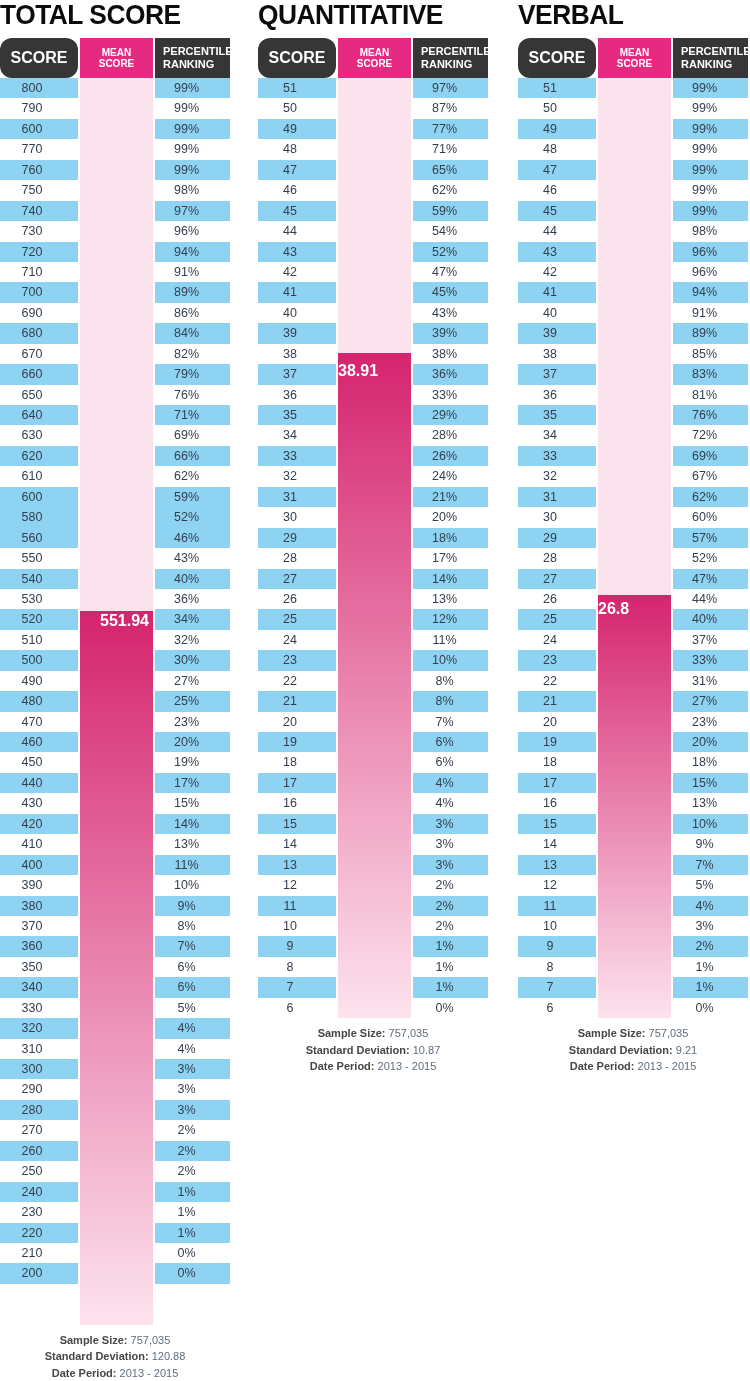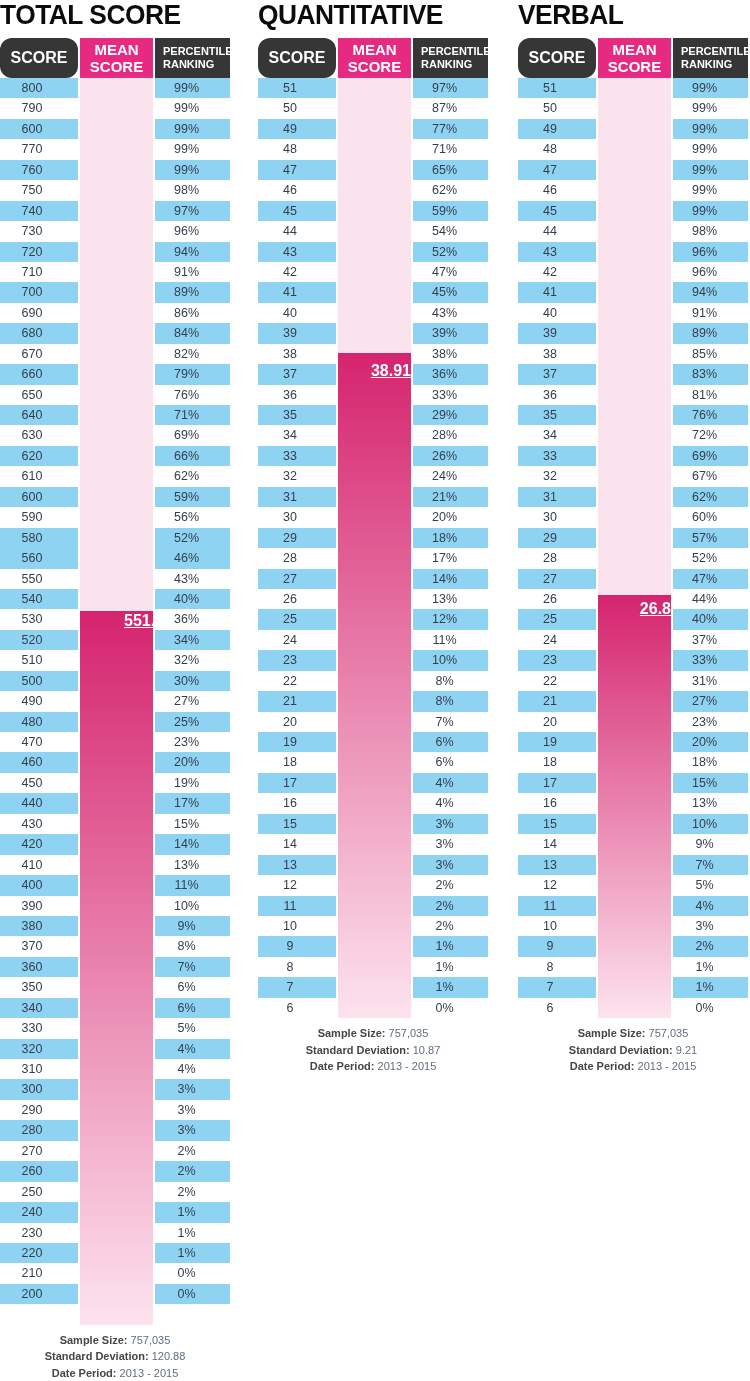--- a/index.html
+++ b/index.html
@@ -15,39 +15,38 @@
     height:38px;font-size:28px;font-weight:bold;color:var(--title_text,#0c0c0c);
     line-height:30px;letter-spacing:-0.5px;white-space:nowrap;
     transform:scaleX(0.94);transform-origin:left top;
   }
   .header{display:flex;height:40px;}
   .gap{width:2px;flex:0 0 2px;}
   .hc{display:flex;align-items:center;justify-content:center;text-align:center;
       color:var(--header_text,#fff);font-weight:bold;box-sizing:border-box;}
   .hc-score{width:78px;flex:0 0 78px;background:var(--header_dark,#363636);font-size:16px;border-radius:12px;}
   .hc-mean{width:73px;flex:0 0 73px;background:var(--accent_pink,#e62a82);
-           font-size:15px;line-height:1.15;padding:0 16px;}
+           font-size:10px;line-height:1.15;padding:0 16px;}
   .hc-pct{width:75px;flex:0 0 75px;background:var(--header_dark,#363636);
           justify-content:flex-start;text-align:left;font-size:11px;line-height:1.2;
           padding-left:8px;padding-right:2px;}
   .body{position:relative;}
   .mean-col{position:absolute;left:80px;width:73px;top:0;bottom:0;z-index:0;}
   .rows{position:relative;z-index:1;}
   .row{display:flex;height:20.44px;line-height:20.44px;font-size:12.5px;
        color:var(--row_text,#333f4d);}
   .c-score{width:78px;flex:0 0 78px;text-align:center;padding-right:14px;box-sizing:border-box;}
   .c-mean{width:73px;flex:0 0 73px;}
   .c-pct{width:75px;flex:0 0 75px;text-align:center;padding-right:12px;box-sizing:border-box;}
   .row.blue .c-score,.row.blue .c-pct{background:var(--row_blue,#8fd3f3);}
   .row.white .c-score,.row.white .c-pct{background:var(--row_white,#fff);}
   .mean-label{
-    position:absolute;left:80px;width:73px;z-index:2;text-align:right;
+    position:absolute;left:80px;width:73px;z-index:2;text-align:left;
     color:var(--mean_label_text,#fff);font-size:16px;font-weight:bold;
     transform:translateY(-50%);
-    text-decoration:underline;
   }
   .footer{margin-top:7px;}
   .stat-line{height:16.5px;line-height:16.5px;font-size:11px;white-space:nowrap;text-align:center;}
   .stat-label{font-weight:bold;color:var(--footer_label,#464646);}
   .stat-value{color:var(--footer_value,#5e6e7e);}
 </style>
 </head>
 <body style="--page_bg: #ffffff; --title_text: #0c0c0c; --header_dark: #363636; --header_text: #ffffff; --accent_pink: #e62a82; --row_blue: #8fd3f3; --row_white: #ffffff; --row_text: #333f4d; --mean_light_pink: #fbe3ee; --mean_dark_pink: #d5246e; --mean_fade_pink: #fde3ee; --mean_label_text: #ffffff; --footer_label: #464646; --footer_value: #5e6e7e;">
 
 <main>
@@ -204,27 +203,20 @@
             <div class="gap"></div>
             <div class="c-pct">62%</div>
           </div>
           <div class="row blue">
             <div class="c-score">600</div>
             <div class="gap"></div>
             <div class="c-mean"></div>
             <div class="gap"></div>
             <div class="c-pct">59%</div>
           </div>
-          <div class="row white">
-            <div class="c-score">590</div>
-            <div class="gap"></div>
-            <div class="c-mean"></div>
-            <div class="gap"></div>
-            <div class="c-pct">56%</div>
-          </div>
           <div class="row blue">
             <div class="c-score">580</div>
             <div class="gap"></div>
             <div class="c-mean"></div>
             <div class="gap"></div>
             <div class="c-pct">52%</div>
           </div>
           <div class="row blue">
             <div class="c-score">560</div>
             <div class="gap"></div>

